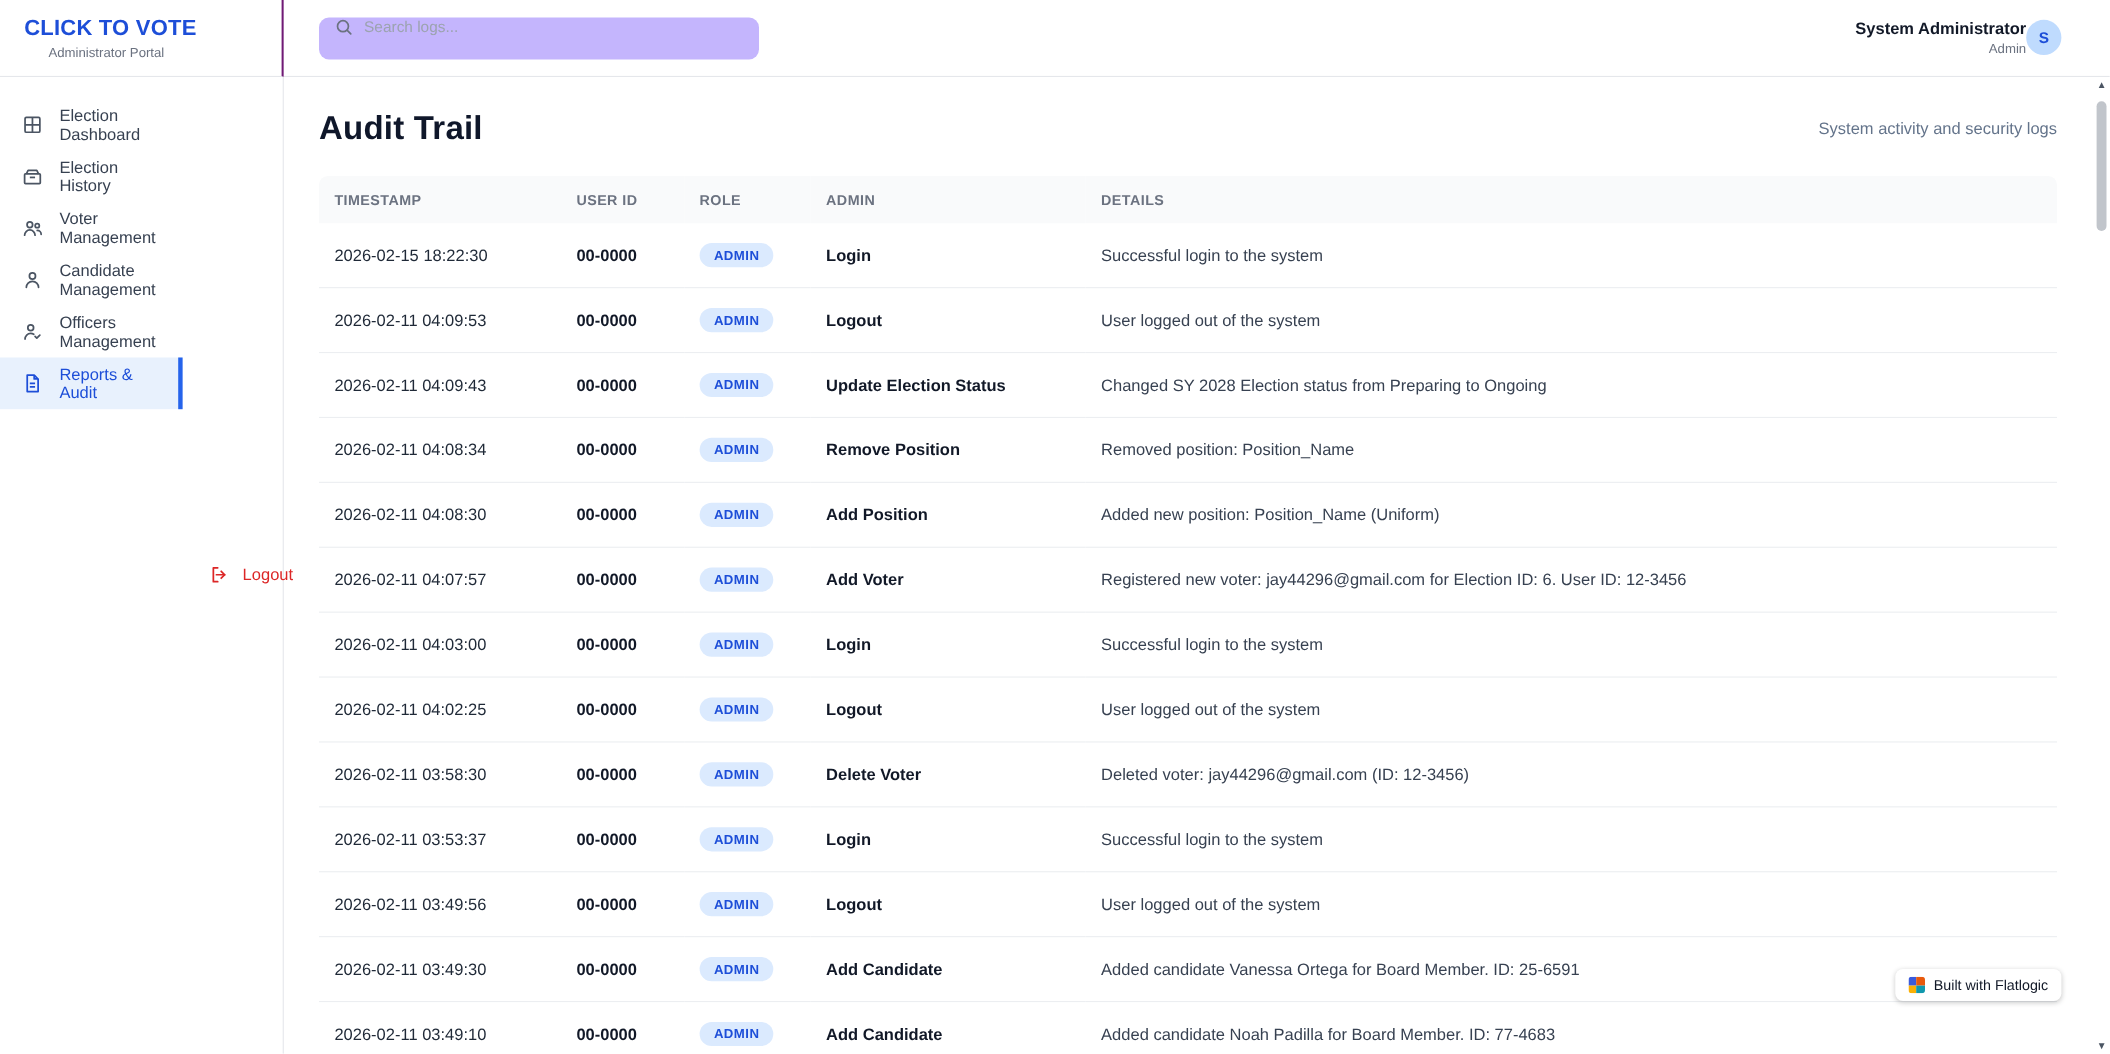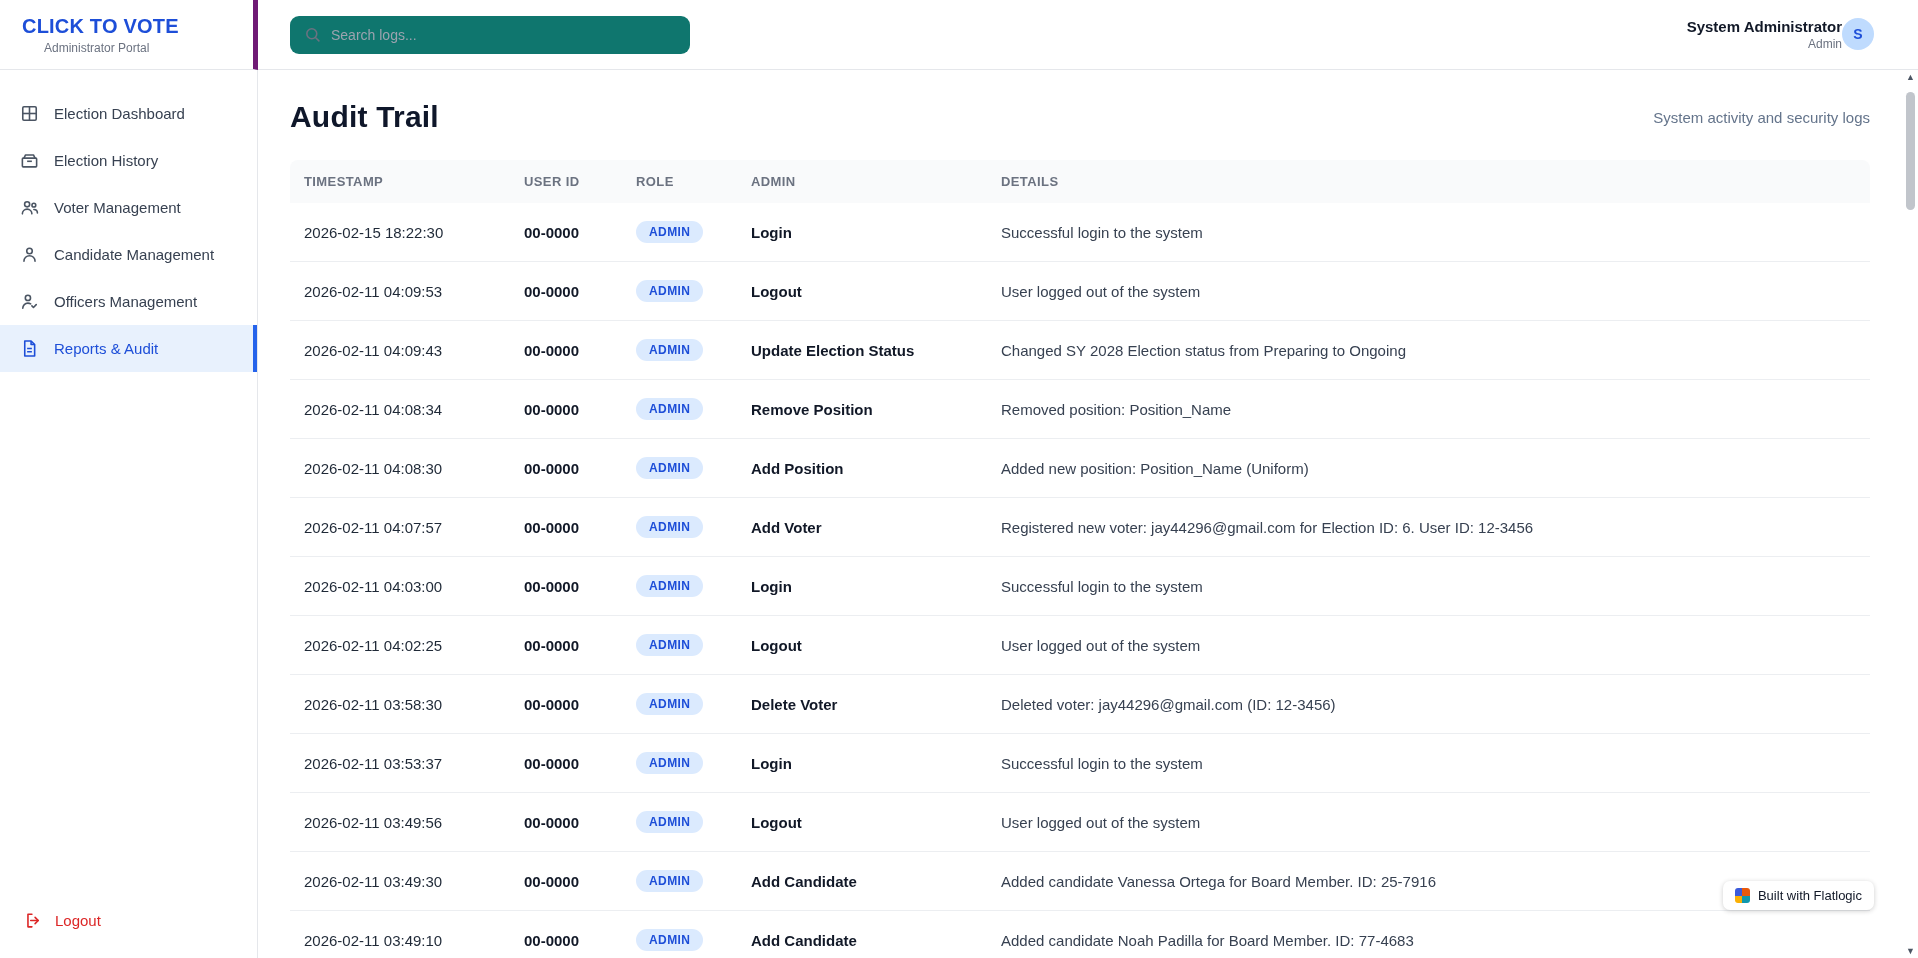--- a/index.html
+++ b/index.html
@@ -3,44 +3,44 @@
 <meta charset="utf-8">
 <style>
   * { margin:0; padding:0; box-sizing:border-box; }
   html,body { width:1918px; height:958px; overflow:hidden; background:#fff;
     font-family:"Liberation Sans","DejaVu Sans",sans-serif; color:#111827; }
 
   .app { display:grid; grid-template-columns:258px 1fr; grid-template-rows:70px 1fr;
          width:1918px; height:958px; }
 
   
-  .brand { border-right:5px solid #701a75; border-bottom:1px solid #e5e7eb;
+  .brand { border-right:2px solid #701a75; border-bottom:1px solid #e5e7eb;
            display:flex; flex-direction:column; justify-content:center; padding:0 22px; }
   .brand-title { color:#1d4ed8; font-size:20px; font-weight:800; letter-spacing:.2px; }
   .brand-sub { color:#6b7280; font-size:12px; margin-top:3px;margin-left:22px; }
 
   
   .topbar { border-bottom:1px solid #e5e7eb; display:flex; align-items:center;
             padding:0 44px 0 32px; background:#fff; }
-  .search-box { display:flex; align-items:center; gap:10px; width:400px; height:38px;
-            background:#0f766e; border-radius:9px; padding:0 14px; }
+  .search-box { display:flex; align-items:flex-start; gap:10px; width:400px; height:38px;
+            background:#c4b5fd; border-radius:9px; padding:0 14px; }
   .search-box svg { width:17px; height:17px; stroke:#6b7280; flex:0 0 auto; }
   .search-box input { border:none; outline:none; background:transparent; flex:1;
             font-size:14px; color:#111827; font-family:inherit; }
   .search-box input::placeholder { color:#9ca3af; }
   .user-block { margin-left:auto; display:flex; }
   .user-meta { text-align:right; }
   .user-name { font-size:15px; font-weight:700; color:#111827; }
   .user-role { font-size:12px; color:#6b7280; margin-top:2px; }
   .avatar { width:32px; height:32px; border-radius:50%; background:#bfdbfe; color:#1d4ed8;
             display:flex; align-items:center; justify-content:center;
             font-size:14px; font-weight:700; }
 
   
-  .sidebar { border-right:1px solid #e5e7eb; display:flex; flex-direction:column;
+  .sidebar { border-right:1px solid #e5e7eb; display:flex; flex-direction:row;
              padding-top:20px; background:#fff; }
   .nav-item { display:flex; align-items:center; gap:15px; height:47px; padding:0 20px;
               font-size:15px; font-weight:500; color:#374151; cursor:pointer;
               border-right:4px solid transparent; }
   .nav-item .nav-icon { width:19px; height:19px; color:#4b5563; display:flex; }
   .nav-item .nav-icon svg { width:19px; height:19px; }
   .nav-item.active { background:#e8f1fd; color:#1d4ed8; border-right-color:#2563eb; }
   .nav-item.active .nav-icon { color:#1d4ed8; }
   .sidebar-spacer { flex:1; }
   .logout { display:flex; align-items:center; gap:12px; padding:24px 24px 28px;
@@ -286,21 +286,21 @@
             <td class="uid">00-0000</td>
             <td><span class="role-badge">ADMIN</span></td>
             <td class="action">Logout</td>
             <td class="details">User logged out of the system</td>
           </tr>
           <tr>
             <td class="ts">2026-02-11 03:49:30</td>
             <td class="uid">00-0000</td>
             <td><span class="role-badge">ADMIN</span></td>
             <td class="action">Add Candidate</td>
-            <td class="details">Added candidate Vanessa Ortega for Board Member. ID: 25-7916</td>
+            <td class="details">Added candidate Vanessa Ortega for Board Member. ID: 25-6591</td>
           </tr>
           <tr>
             <td class="ts">2026-02-11 03:49:10</td>
             <td class="uid">00-0000</td>
             <td><span class="role-badge">ADMIN</span></td>
             <td class="action">Add Candidate</td>
             <td class="details">Added candidate Noah Padilla for Board Member. ID: 77-4683</td>
           </tr>
         </tbody>
     </table>

